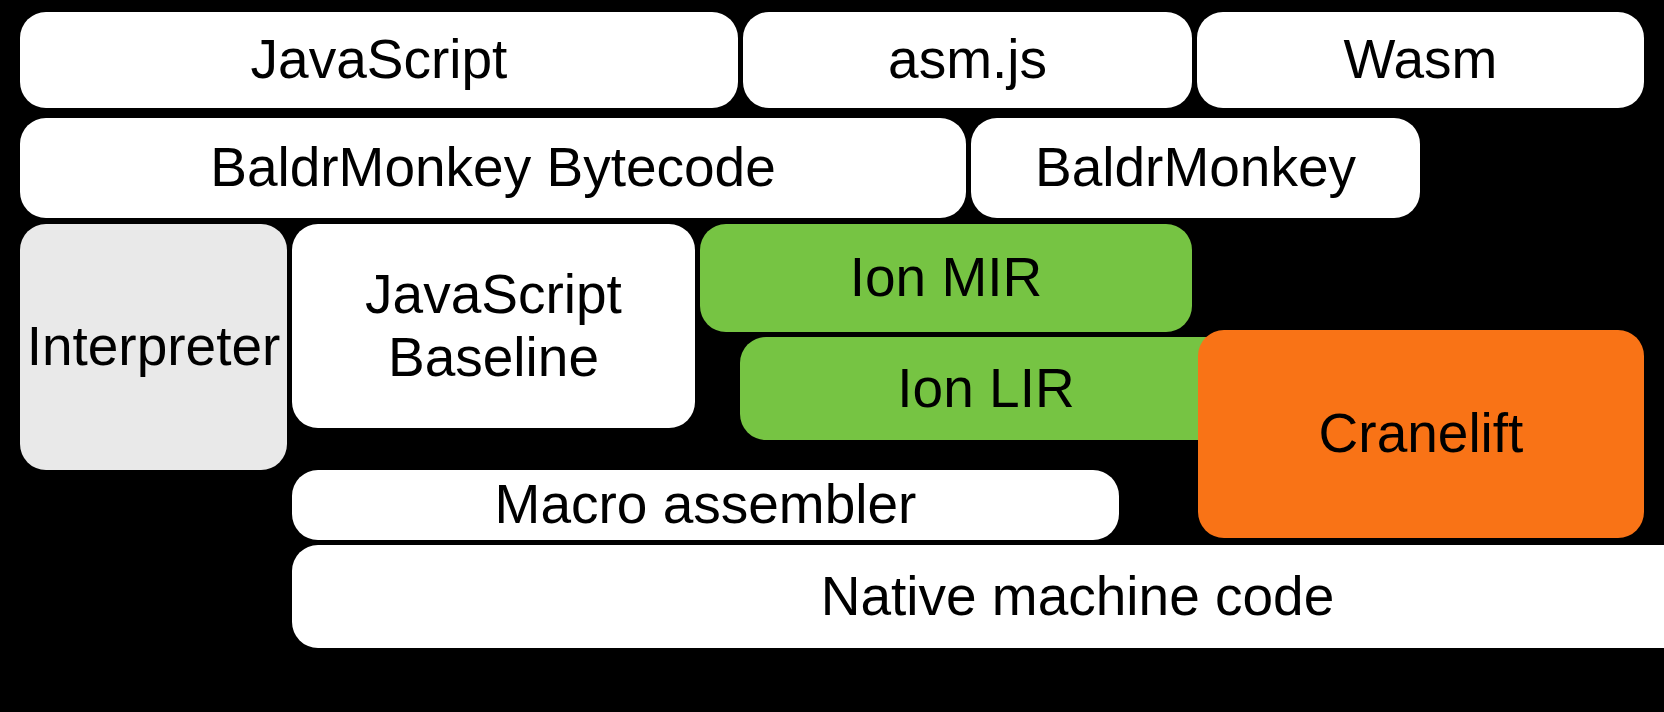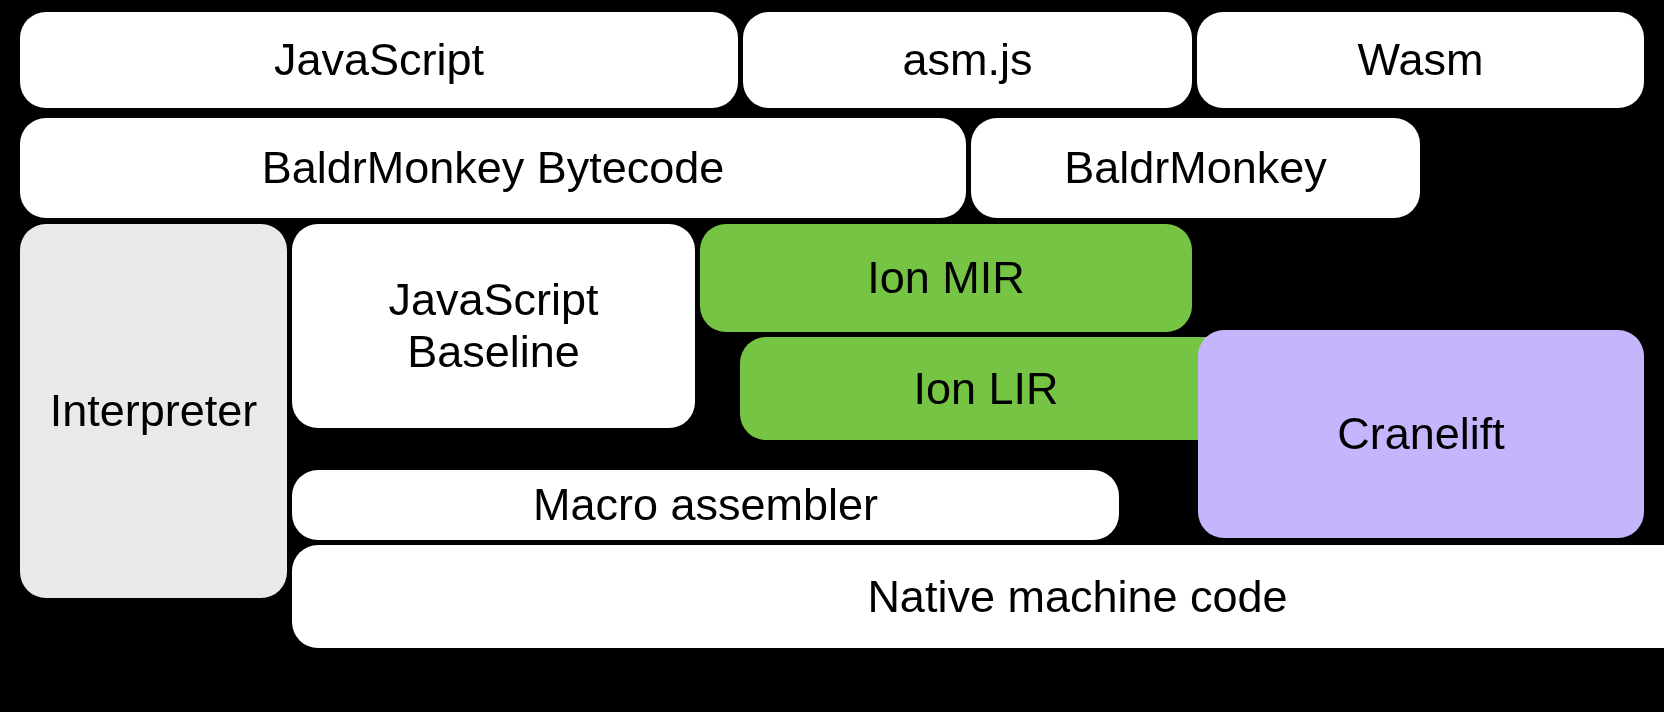--- a/index.html
+++ b/index.html
@@ -21,43 +21,43 @@
   }
   .node {
     position: absolute;
     box-sizing: border-box;
     display: flex;
     align-items: center;
     justify-content: center;
     text-align: center;
     color: #000000;
     font-family: "Liberation Sans", sans-serif;
-    font-size: 45px;
+    font-size: 55px;
     font-weight: 400;
     line-height: 1.15;
     border-radius: 26px;
     background: #ffffff;
     white-space: pre-line;
     letter-spacing: 0px;
   }
   .node.white  { background: #ffffff; }
   .node.gray   { background: #e9e9e9; }
   .node.green  { background: #76c443; }
-  .node.pink   { background: #c4b5fd; }
+  .node.pink   { background: #f97316; }
 </style>
 </head>
 <body>
 
 <div id="stage" style="background: rgb(0, 0, 0);">
     <div class="node white" style="left: 20px; top: 12px; width: 718px; height: 96px;">JavaScript</div>
     <div class="node white" style="left: 743px; top: 12px; width: 449px; height: 96px;">asm.js</div>
     <div class="node white" style="left: 1197px; top: 12px; width: 447px; height: 96px;">Wasm</div>
     <div class="node white" style="left: 20px; top: 118px; width: 946px; height: 100px;">BaldrMonkey Bytecode</div>
     <div class="node white" style="left: 971px; top: 118px; width: 449px; height: 100px;">BaldrMonkey</div>
-    <div class="node gray" style="left: 20px; top: 224px; width: 267px; height: 374px;">Interpreter</div>
+    <div class="node gray" style="left: 20px; top: 224px; width: 267px; height: 246px;">Interpreter</div>
     <div class="node white" style="left: 292px; top: 224px; width: 403px; height: 204px;">JavaScript
 Baseline</div>
     <div class="node green" style="left: 700px; top: 224px; width: 492px; height: 108px;">Ion MIR</div>
     <div class="node green" style="left: 700px; top: 337px; width: 492px; height: 103px; margin-left: 40px;">Ion LIR</div>
     <div class="node pink" style="left: 1198px; top: 330px; width: 446px; height: 208px;">Cranelift</div>
     <div class="node white" style="left: 292px; top: 470px; width: 827px; height: 70px; text-align: center;">Macro assembler</div>
     <div class="node white" style="left: 292px; top: 545px; width: 1571px; height: 103px;">Native machine code</div>
   </div>
 
 </body></html>

